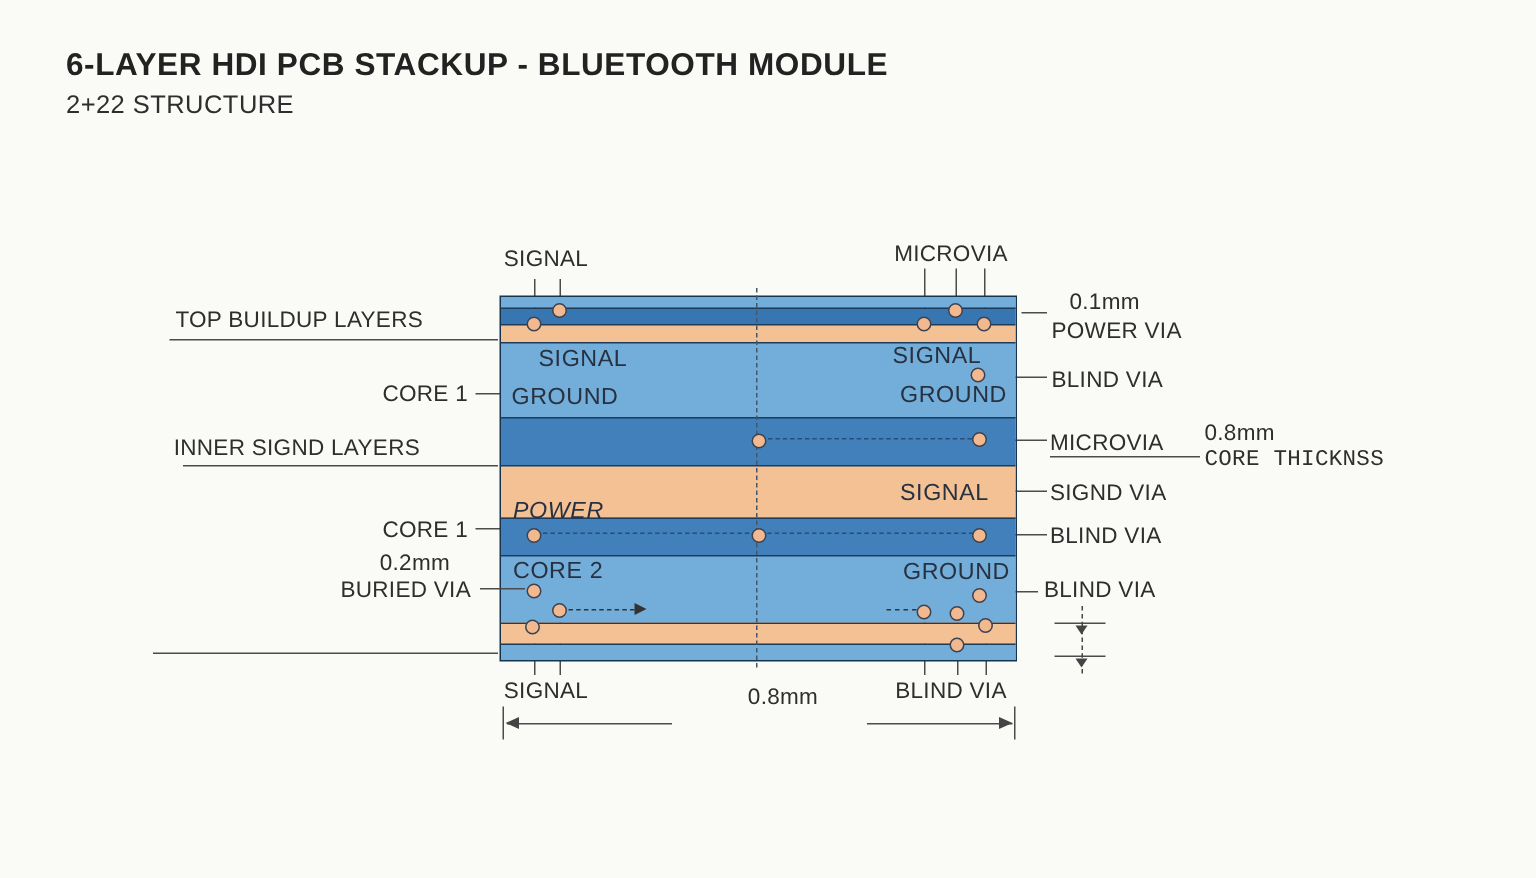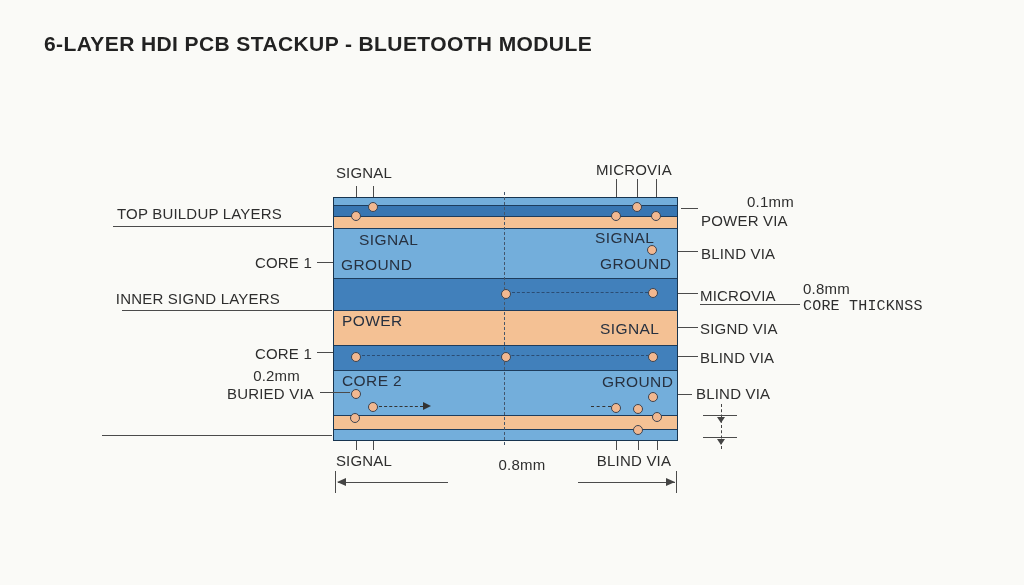--- a/index.html
+++ b/index.html
@@ -49,41 +49,42 @@
              border-left:4px solid transparent; border-right:4px solid transparent;
              border-top:6px solid #444; }
   .z2 { z-index:2; }
 </style>
 </head>
 <body>
 
 <div id="canvas">
 
   <div class="title">6-LAYER HDI PCB STACKUP - BLUETOOTH MODULE</div>
+  <div class="subtitle">2+22 STRUCTURE</div>
 
   <div id="stackup">
     <div class="band first light" style="top:0;height:7px;"></div>
     <div class="band darkb" style="top:7px;height:11px;"></div>
     <div class="band orange" style="top:18px;height:12px;"></div>
     <div class="band light" style="top:30px;height:50px;"></div>
     <div class="band mid" style="top:80px;height:32px;"></div>
     <div class="band orange" style="top:112px;height:35px;"></div>
     <div class="band mid" style="top:147px;height:25px;"></div>
     <div class="band light" style="top:172px;height:45px;"></div>
     <div class="band orange" style="top:217px;height:14px;"></div>
     <div class="band light" style="top:231px;height:11px;"></div>
   </div>
 
   <div class="dash-v z2" style="left:504px;top:192px;height:253px;"></div>
 
   <div class="layer-txt z2" style="left:359px;top:231px;">SIGNAL</div>
   <div class="layer-txt z2" style="left:595px;top:229px;">SIGNAL</div>
   <div class="layer-txt z2" style="left:341px;top:256px;">GROUND</div>
   <div class="layer-txt z2" style="left:600px;top:255px;">GROUND</div>
-  <div class="layer-txt z2" style="left:342px;top:312px;">POWER</div>
+  <div class="layer-txt z2" style="left:342px;top:332px;font-style:italic;">POWER</div>
   <div class="layer-txt z2" style="left:600px;top:320px;">SIGNAL</div>
   <div class="layer-txt z2" style="left:342px;top:372px;">CORE 2</div>
   <div class="layer-txt z2" style="left:602px;top:373px;">GROUND</div>
 
   <div class="dash-h z2" style="left:512px;top:292px;width:136px;"></div>
   <div class="dash-h z2" style="left:362px;top:355px;width:287px;"></div>
   <div class="dash-h z2" style="left:379px;top:406px;width:44px;border-top-color:#333;"></div>
   <div class="arrow-r z2" style="left:423px;top:402px;"></div>
   <div class="dash-h z2" style="left:591px;top:406px;width:20px;border-top-color:#333;"></div>
 
@@ -126,21 +127,21 @@
 
   <div class="lbl r" style="left:212px;top:345px;width:100px;">CORE 1</div>
   <div class="hline" style="left:317px;top:352px;width:21px;"></div>
 
   <div class="lbl r" style="left:200px;top:367px;width:100px;">0.2mm</div>
   <div class="lbl r" style="left:200px;top:385px;width:114px;">BURIED VIA</div>
   <div class="hline z2" style="left:320px;top:392px;width:30px;"></div>
 
   <div class="hline" style="left:102px;top:435px;width:230px;"></div>
 
-  <div class="lbl" style="left:713px;top:193px;margin-left:34px;">0.1mm</div>
+  <div class="lbl" style="left:713px;top:193px;">0.1mm</div>
   <div class="lbl" style="left:701px;top:212px;">POWER VIA</div>
   <div class="hline" style="left:681px;top:208px;width:17px;"></div>
 
   <div class="lbl" style="left:701px;top:245px;">BLIND VIA</div>
   <div class="hline" style="left:658px;top:251px;width:40px;"></div>
 
   <div class="lbl" style="left:700px;top:287px;">MICROVIA</div>
   <div class="hline" style="left:660px;top:293px;width:38px;"></div>
   <div class="hline" style="left:700px;top:304px;width:100px;"></div>
   <div class="lbl" style="left:803px;top:280px;">0.8mm</div>

